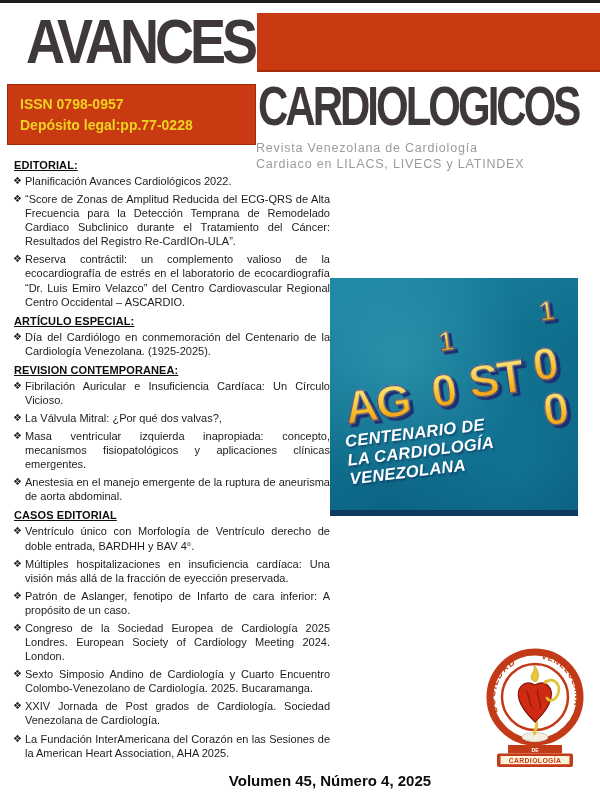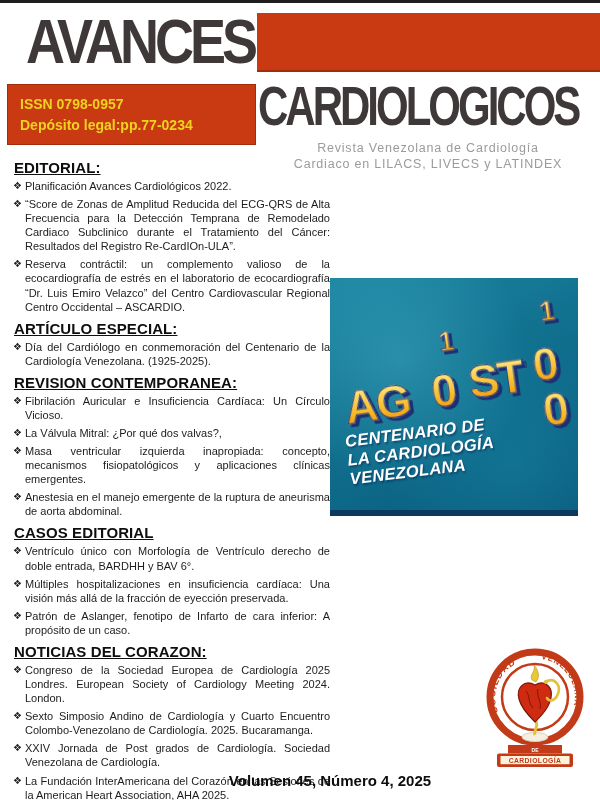--- a/index.html
+++ b/index.html
@@ -32,28 +32,28 @@
     position:absolute;left:7px;top:84px;width:249px;height:61px;background:var(--red);
     border:1px solid var(--red-dark);
   }
   .issn-text{position:absolute;left:12px;top:9px;color:var(--issn-yellow);font-weight:bold;font-size:14px;line-height:1.5;white-space:nowrap;}
   .title-cardiologicos{
     position:absolute;left:258px;top:76px;font-size:42px;font-weight:bold;
     color:var(--title-gray);letter-spacing:-3px;transform:scaleY(1.3);transform-origin:top left;
     white-space:nowrap;
   }
   .subtitle{
-    position:absolute;left:256px;top:141px;width:344px;text-align:center;
+    position:absolute;left:256px;top:141px;width:344px;
     color:var(--subtitle-gray);font-size:12.5px;letter-spacing:0.8px;line-height:1.25;white-space:nowrap;
   }
 
   
   .toc{position:absolute;left:10px;top:159px;width:322px;}
   .toc-heading{
-    font-size:15px;font-weight:bold;text-decoration:underline;color:#0e0e0e;
+    font-size:11px;font-weight:bold;text-decoration:underline;color:#0e0e0e;
     margin:6px 0 3px 4px;letter-spacing:0.1px;
   }
   .toc-heading.first{margin-top:0;}
   .toc-item{display:flex;margin:0 0 4px;font-size:11px;line-height:1.28;color:var(--ink);}
   .bullet{flex:0 0 15px;font-size:10px;padding-top:1px;padding-left:3px;color:#222;}
   .item-text{flex:1;text-align:justify;padding-right:2px;}
 
   
   .poster{
     position:absolute;left:330px;top:278px;width:248px;height:238px;overflow:hidden;
@@ -96,21 +96,21 @@
 </head>
 <body>
 
 <div class="top-strip"></div>
 
 <div class="title-avances">AVANCES</div>
 <div class="red-block-tr"></div>
 <div class="red-block-issn">
   <div class="issn-text">
     <div>ISSN 0798-0957</div>
-    <div>Depósito legal:pp.77-0234</div>
+    <div>Depósito legal:pp.77-0228</div>
   </div>
 </div>
 <div class="title-cardiologicos">CARDIOLOGICOS</div>
 <div class="subtitle">
   <div>Revista Venezolana de Cardiología</div>
   <div>Cardiaco en LILACS, LIVECS y LATINDEX</div>
 </div>
 
 <div class="toc">
 
@@ -149,32 +149,31 @@
     <span class="item-text">Masa ventricular izquierda inapropiada: concepto, mecanismos fisiopatológicos y aplicaciones clínicas emergentes.</span>
   </div>
   <div class="toc-item">
     <span class="bullet">❖</span>
     <span class="item-text">Anestesia en el manejo emergente de la ruptura de aneurisma de aorta abdominal.</span>
   </div>
 
   <div class="toc-heading">CASOS EDITORIAL</div>
   <div class="toc-item">
     <span class="bullet">❖</span>
-    <span class="item-text">Ventrículo único con Morfología de Ventrículo derecho de doble entrada, BARDHH y BAV 6°.</span>
+    <span class="item-text">Ventrículo único con Morfología de Ventrículo derecho de doble entrada, BARDHH y BAV 4°.</span>
   </div>
   <div class="toc-item">
     <span class="bullet">❖</span>
     <span class="item-text">Múltiples hospitalizaciones en insuficiencia cardíaca: Una visión más allá de la fracción de eyección preservada.</span>
   </div>
   <div class="toc-item">
     <span class="bullet">❖</span>
     <span class="item-text">Patrón de Aslanger, fenotipo de Infarto de cara inferior: A propósito de un caso.</span>
   </div>
 
-  <div class="toc-heading">NOTICIAS DEL CORAZON:</div>
   <div class="toc-item">
     <span class="bullet">❖</span>
     <span class="item-text">Congreso de la Sociedad Europea de Cardiología 2025 Londres. European Society of Cardiology Meeting 2024. London.</span>
   </div>
   <div class="toc-item">
     <span class="bullet">❖</span>
     <span class="item-text">Sexto Simposio Andino de Cardiología y Cuarto Encuentro Colombo-Venezolano de Cardiología. 2025. Bucaramanga.</span>
   </div>
   <div class="toc-item">
     <span class="bullet">❖</span>

